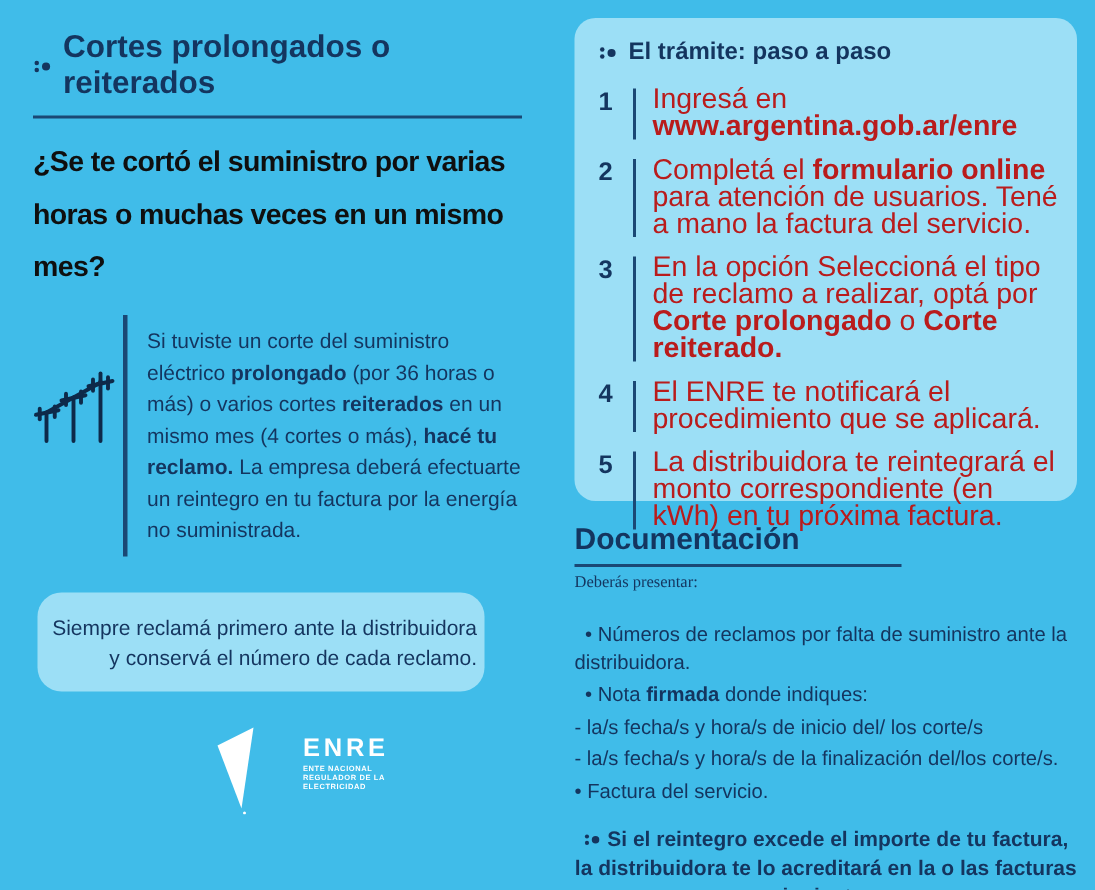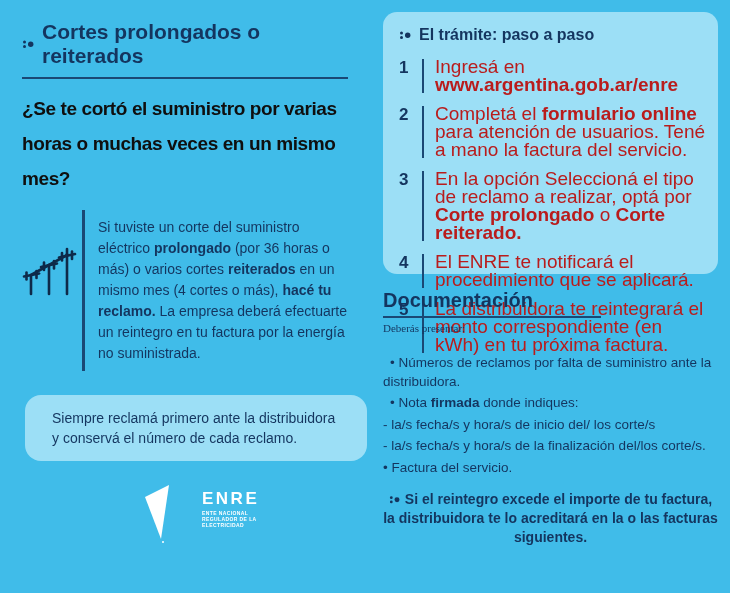--- a/index.html
+++ b/index.html
@@ -14,33 +14,33 @@
 
   
   .left{position:absolute;left:22px;top:20px;width:326px;}
   .kicker-row{display:flex;align-items:center;gap:7px;color:#14355F;font-weight:700;font-size:21px;}
   .rule{height:2px;background:#1A4875;margin-top:9px;}
   .title{margin:12px 0 0;font-size:19px;line-height:35px;font-weight:800;color:#0F0F0F;letter-spacing:-0.4px;}
   .intro{display:flex;margin-top:14px;align-items:stretch;}
   .power-icon{width:56px;height:50px;margin:36px 4px 0 0;flex:none;}
   .vrule{width:3px;background:#1A4875;margin-right:13px;flex:none;}
   .intro-text{width:258px;font-size:14px;line-height:21px;color:#14355F;margin:0;padding:7px 0;}
-  .callout{margin:24px 0 0 3px;width:288px;background:#9CDFF6;border-radius:16px;padding:13px 27px;
-           text-align:left;color:#14355F;font-size:14px;line-height:20px;}
+  .callout{margin:24px 0 0 3px;width:288px;background:#9CDFF6;border-radius:16px;padding:13px 5px;
+           text-align:right;color:#14355F;font-size:14px;line-height:20px;}
   .phone-row{margin-top:18px;display:flex;align-items:center;justify-content:center;gap:6px;
              font-weight:700;color:#14355F;font-size:14px;}
   .logo{margin:22px 0 0 120px;display:flex;gap:26px;align-items:flex-start;}
   .flag-icon{width:34px;height:60px;flex:none;}
   .logo-text{margin-top:7px;}
   .logo-name{color:#FFFFFF;font-weight:700;font-size:17px;letter-spacing:2.5px;line-height:17px;}
   .logo-sub{color:#FFFFFF;font-size:5px;line-height:6px;width:64px;letter-spacing:0.4px;margin-top:3px;font-weight:700;}
 
   
   .right{position:absolute;left:383px;top:12px;width:335px;}
-  .panel{background:#9CDFF6;border-radius:14px;height:262px;padding:14px 12px 0 16px;box-sizing:border-box;}
+  .panel{background:#9CDFF6;border-radius:14px;height:322px;padding:14px 12px 0 16px;box-sizing:border-box;}
   .panel-header{display:flex;align-items:center;gap:7px;font-weight:700;font-size:16px;color:#14355F;}
   .steps{margin-top:14px;}
   .step{display:flex;margin-bottom:11px;}
   .step-num{width:18px;font-size:17px;font-weight:700;color:#14355F;flex:none;}
   .step-divider{width:2px;background:#1A4875;margin:1px 11px 1px 5px;flex:none;}
   .step-text{font-size:19px;line-height:18px;color:#b91c1c;margin:0;flex:1;}
 
   .docs{margin-top:15px;color:#14355F;}
   .docs-title{font-size:20px;font-weight:700;width:218px;border-bottom:2px solid #1A4875;padding-bottom:4px;}
   .docs-sub{font-size:11px;margin-top:4px;font-family:Liberation Serif, serif;}

